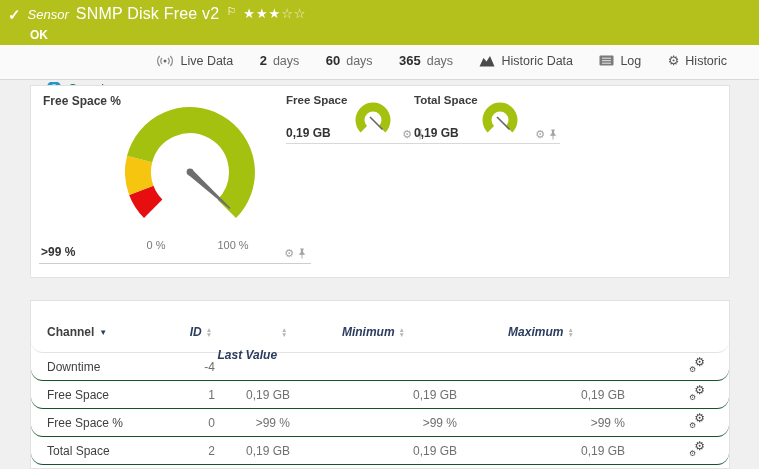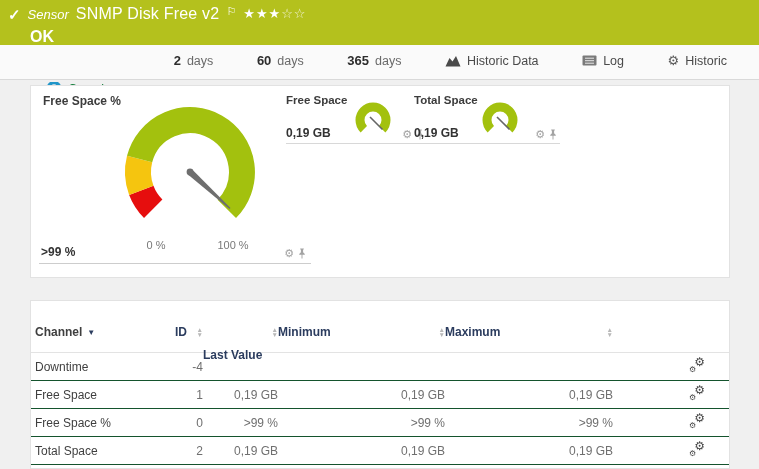--- a/index.html
+++ b/index.html
@@ -8,21 +8,21 @@
 
   
   .hdr{position:absolute;left:0;top:0;width:759px;height:45px;background:#b4c11d;color:#fff;}
   .hdr-row{position:absolute;left:8px;top:5px;display:flex;align-items:baseline;gap:7px;}
   .hdr-check{font-size:15px;font-weight:bold;transform:translateY(1px);}
   .hdr-kind{font-style:italic;font-size:13px;}
   .hdr-title{font-size:16px;font-weight:normal;letter-spacing:.2px;}
   .hdr-flag{font-size:11px;transform:translateY(-4px);display:inline-block;}
   .hdr-stars{font-size:13px;letter-spacing:1px;transform:translateY(-1px);}
   .hdr-stars .empty{opacity:.8;}
-  .hdr-status{position:absolute;left:30px;top:28px;font-size:16px;font-weight:bold;}
+  .hdr-status{position:absolute;left:30px;top:28px;font-size:12px;font-weight:bold;}
 
   
   .tabs{position:absolute;left:0;top:45px;width:759px;height:35px;background:#fafafa;
     border-bottom:1px solid #d9d9d9;display:flex;justify-content:space-between;
     align-items:stretch;padding:0 26px 0 30px;}
   .tab{display:flex;align-items:center;gap:6px;font-size:12.5px;color:#4a4a4a;
     border-bottom:3px solid transparent;padding:0 6px;cursor:pointer;white-space:nowrap;}
   .tab b{color:#2d2d2d;font-size:13px;}
   .tab .days{color:#6a6a6a;}
   .tab.active{border-bottom-color:#2d9fd8;color:#15803d;padding:0 16px;margin-top:44px;}
@@ -48,27 +48,27 @@
   #mini-0{left:255px;width:141px;}
   #mini-1{left:383px;width:146px;}
   .mini-label{position:absolute;left:0;top:2px;font-size:11.5px;font-weight:600;color:#3c3c3c;}
   .mini-gauge-svg{position:absolute;top:9px;}
   #mini-0 .mini-gauge-svg{left:65px;} #mini-1 .mini-gauge-svg{left:64px;}
   .mini-value{position:absolute;left:0;bottom:3px;font-size:12px;font-weight:bold;color:#333;}
   .mini-icons{position:absolute;right:2px;bottom:3px;display:flex;align-items:center;gap:3px;}
 
   
   .trow{display:grid;grid-template-columns:140px 28px 75px 167px 168px 1fr;
-    padding-left:4px;align-items:center;}
+    padding-left:16px;align-items:center;border-radius:12px;}
   .thead{height:52px;border-bottom:1px solid #e3e3e3;color:#2b3c5e;font-weight:bold;font-size:12px;}
   .tbody-row{height:28px;border-bottom:1px solid #14532d;font-size:12px;}
   .c-channel{text-align:left;color:#3f3f3f;display:flex;align-items:center;gap:5px;}
   .thead .c-channel{cursor:pointer;}
   .num{text-align:right;color:#6f6f6f;}
-  .thead .num{color:#2b3c5e;display:flex;justify-content:space-between;align-items:center;}
+  .thead .num{color:#2b3c5e;display:flex;justify-content:center;align-items:center;font-style:italic;}
   .h-wrap{display:inline;text-align:right;line-height:1.25;margin-top:47px;}
   .c-gears{text-align:right;padding-right:24px;}
   .sort{display:inline-flex;flex-direction:column;margin-left:4px;font-size:6.5px;
     line-height:5px;color:#b8b8b8;cursor:pointer;}
   .caret-down{font-size:8px;color:#2b3c5e;}
   .chgear{position:relative;display:inline-block;width:16px;height:14px;cursor:pointer;}
   .chgear .g1{position:absolute;right:0;top:-3px;font-size:12px;color:#4a4a4a;}
   .chgear .g2{position:absolute;left:0;bottom:-2px;font-size:8px;color:#4a4a4a;}
   .pin-svg{cursor:pointer;display:block;}
 </style>
@@ -88,20 +88,27 @@
 
 <div class="tabs">
   <div class="tab active">
     <svg width="16" height="14" viewBox="0 0 16 14">
       <path d="M3.3 11 A6.2 6.2 0 1 1 12.7 11" fill="none" stroke="#2196c9" stroke-width="3.4"></path>
       <path d="M8 7 L12.4 11.2" stroke="#2196c9" stroke-width="1.6"></path>
     </svg>
     <span>Overview</span>
   </div>
   <div class="tab">
+    <svg width="18" height="12" viewBox="0 0 18 12">
+      <circle cx="9" cy="6" r="1.5" fill="#6a6a6a"></circle>
+      <path d="M6 3 A4.2 4.2 0 0 0 6 9 M12 3 A4.2 4.2 0 0 1 12 9 M3.6 1 A7.2 7.2 0 0 0 3.6 11 M14.4 1 A7.2 7.2 0 0 1 14.4 11" fill="none" stroke="#8a8a8a" stroke-width="1.2"></path>
+    </svg>
+    <span>Live Data</span>
+  </div>
+  <div class="tab">
     <b>2</b>
     <span class="days">days</span>
   </div>
   <div class="tab">
     <b>60</b>
     <span class="days">days</span>
   </div>
   <div class="tab">
     <b>365</b>
     <span class="days">days</span>

